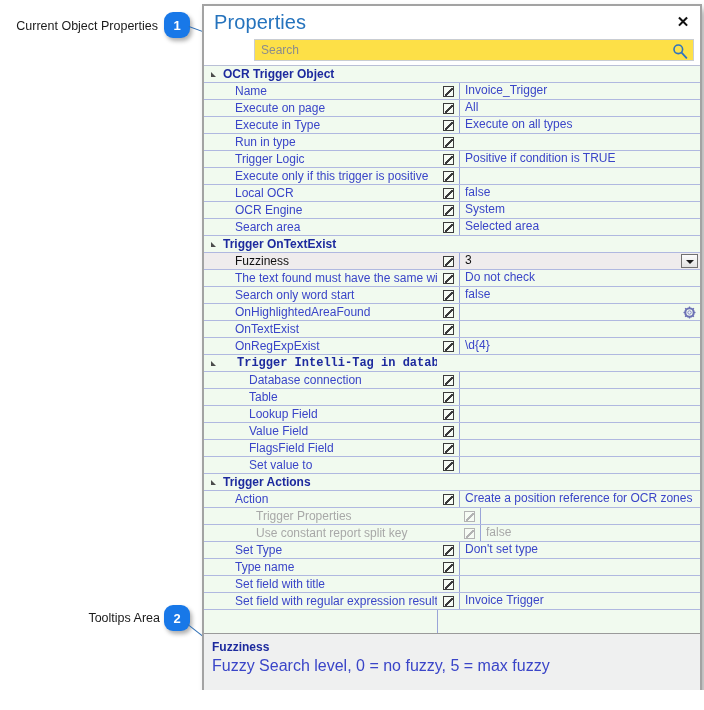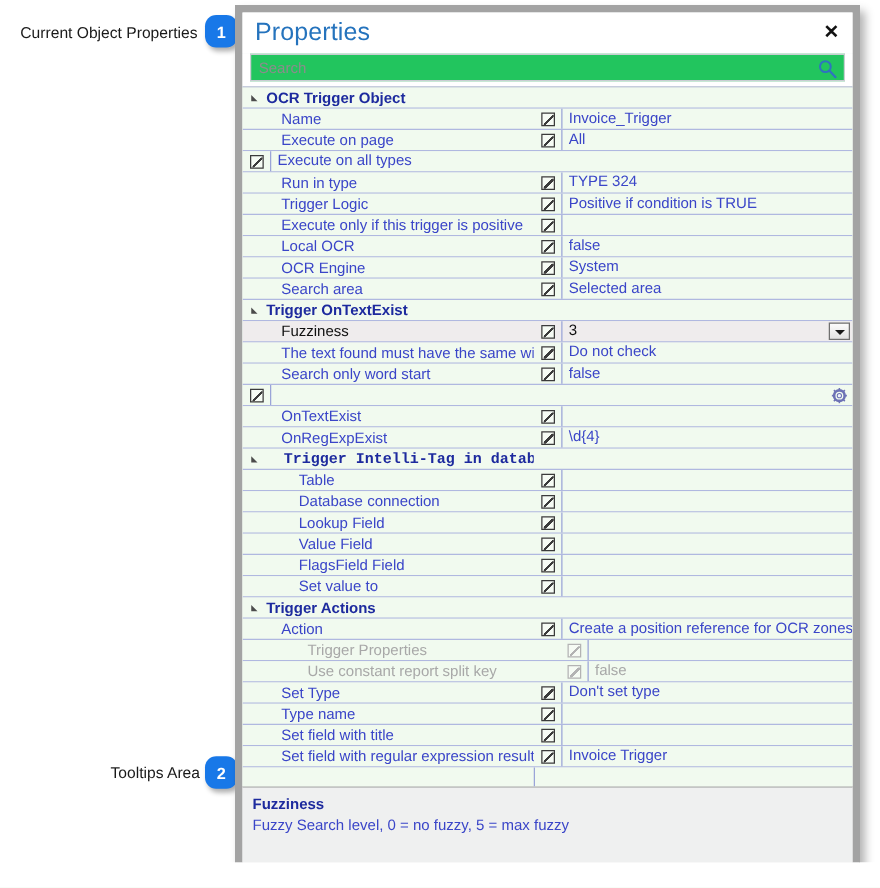--- a/index.html
+++ b/index.html
@@ -41,26 +41,26 @@
   .leader {
     position: absolute;
     background: #2f6fb5;
     transform-origin: 0 0;
     height: 1px;
   }
 
   
   #win {
     position: absolute;
-    left: 188px;
+    left: 202px;
     top: 4px;
     width: 500px;
     height: 697px;
     background: #eff0f0;
-    border: 6px solid #a3a3a3;
+    border: 2px solid #a3a3a3;
     box-sizing: border-box;
     box-shadow: 4px 5px 7px rgba(0,0,0,0.30);
     display: flex;
     flex-direction: column;
   }
   #titlebar {
     height: 33px;
     flex: 0 0 33px;
     background: #ffffff;
     position: relative;
@@ -94,22 +94,23 @@
   #searchwrap {
     flex: 0 0 26px;
     background: #ffffff;
     padding: 0 6px 3px 6px;
     box-sizing: border-box;
   }
   #searchbox {
     position: relative;
     height: 22px;
     border: 1px solid #c9cdd2;
-    background: #22c55e;
-    box-sizing: border-box;
+    background: #fde047;
+    box-sizing: border-box;
+    margin-left: 44px;
   }
   #search-input {
     position: absolute;
     inset: 0;
     border: 0;
     outline: none;
     background: transparent;
     font-family: "Liberation Sans", sans-serif;
     font-size: 12px;
     color: #444;
@@ -266,21 +267,21 @@
     padding: 6px 8px 0 8px;
     box-sizing: border-box;
   }
   #tt-title {
     font-size: 12px;
     font-weight: bold;
     color: #1d2a9e;
     margin-bottom: 3px;
   }
   #tt-desc {
-    font-size: 12px;
+    font-size: 16px;
     color: #3a45c8;
   }
 </style>
 </head>
 <body>
 
 <div id="stage">
 
   <div class="callout-label" style="left:8px; top:19px; width:150px;">Current Object Properties</div>
   <div class="callout-badge" style="left:164px; top:12px;">1</div>
@@ -334,37 +335,38 @@
               <span class="nametext">Execute on page</span>
             </div>
             <div class="iconcell">
               <span class="bindicon"></span>
             </div>
             <div class="valcell">
               <span>All</span>
             </div>
           </div>
           <div class="row indent1">
+            <div class="namecell">
+              <span class="tri sp"></span>
+              <span class="nametext">Execute in Type</span>
+            </div>
             <div class="iconcell">
               <span class="bindicon"></span>
             </div>
             <div class="valcell">
               <span>Execute on all types</span>
             </div>
           </div>
           <div class="row indent1">
             <div class="namecell">
               <span class="tri sp"></span>
               <span class="nametext">Run in type</span>
             </div>
             <div class="iconcell">
               <span class="bindicon"></span>
-            </div>
-            <div class="valcell">
-              <span>TYPE 324</span>
             </div>
           </div>
           <div class="row indent1">
             <div class="namecell">
               <span class="tri sp"></span>
               <span class="nametext">Trigger Logic</span>
             </div>
             <div class="iconcell">
               <span class="bindicon"></span>
             </div>
@@ -458,20 +460,24 @@
               <span class="nametext">Search only word start</span>
             </div>
             <div class="iconcell">
               <span class="bindicon"></span>
             </div>
             <div class="valcell">
               <span>false</span>
             </div>
           </div>
           <div class="row indent1">
+            <div class="namecell">
+              <span class="tri sp"></span>
+              <span class="nametext">OnHighlightedAreaFound</span>
+            </div>
             <div class="iconcell">
               <span class="bindicon"></span>
             </div>
             <div class="valcell">
               <span></span>
               <svg class="gearicon" viewBox="0 0 16 16">
                 <circle cx="8" cy="8" r="5.2" fill="none" stroke="#6d72b5" stroke-width="2.6"></circle>
                 <circle cx="8" cy="8" r="2.1" fill="#eef2fb" stroke="#6d72b5" stroke-width="1"></circle>
                 <g stroke="#6d72b5" stroke-width="1.5">
                   <line x1="8" y1="0.6" x2="8" y2="3"></line>
@@ -513,33 +519,33 @@
           <div class="row section sec2">
             <div class="namecell">
               <span class="tri"></span>
               <span class="nametext">Trigger Intelli-Tag in database</span>
             </div>
             <div style="flex: 1 1 auto;"></div>
           </div>
           <div class="row indent2">
             <div class="namecell">
               <span class="tri sp"></span>
+              <span class="nametext">Database connection</span>
+            </div>
+            <div class="iconcell">
+              <span class="bindicon"></span>
+            </div>
+            <div class="valcell">
+              <span></span>
+            </div>
+          </div>
+          <div class="row indent2">
+            <div class="namecell">
+              <span class="tri sp"></span>
               <span class="nametext">Table</span>
-            </div>
-            <div class="iconcell">
-              <span class="bindicon"></span>
-            </div>
-            <div class="valcell">
-              <span></span>
-            </div>
-          </div>
-          <div class="row indent2">
-            <div class="namecell">
-              <span class="tri sp"></span>
-              <span class="nametext">Database connection</span>
             </div>
             <div class="iconcell">
               <span class="bindicon"></span>
             </div>
             <div class="valcell">
               <span></span>
             </div>
           </div>
           <div class="row indent2">
             <div class="namecell">

